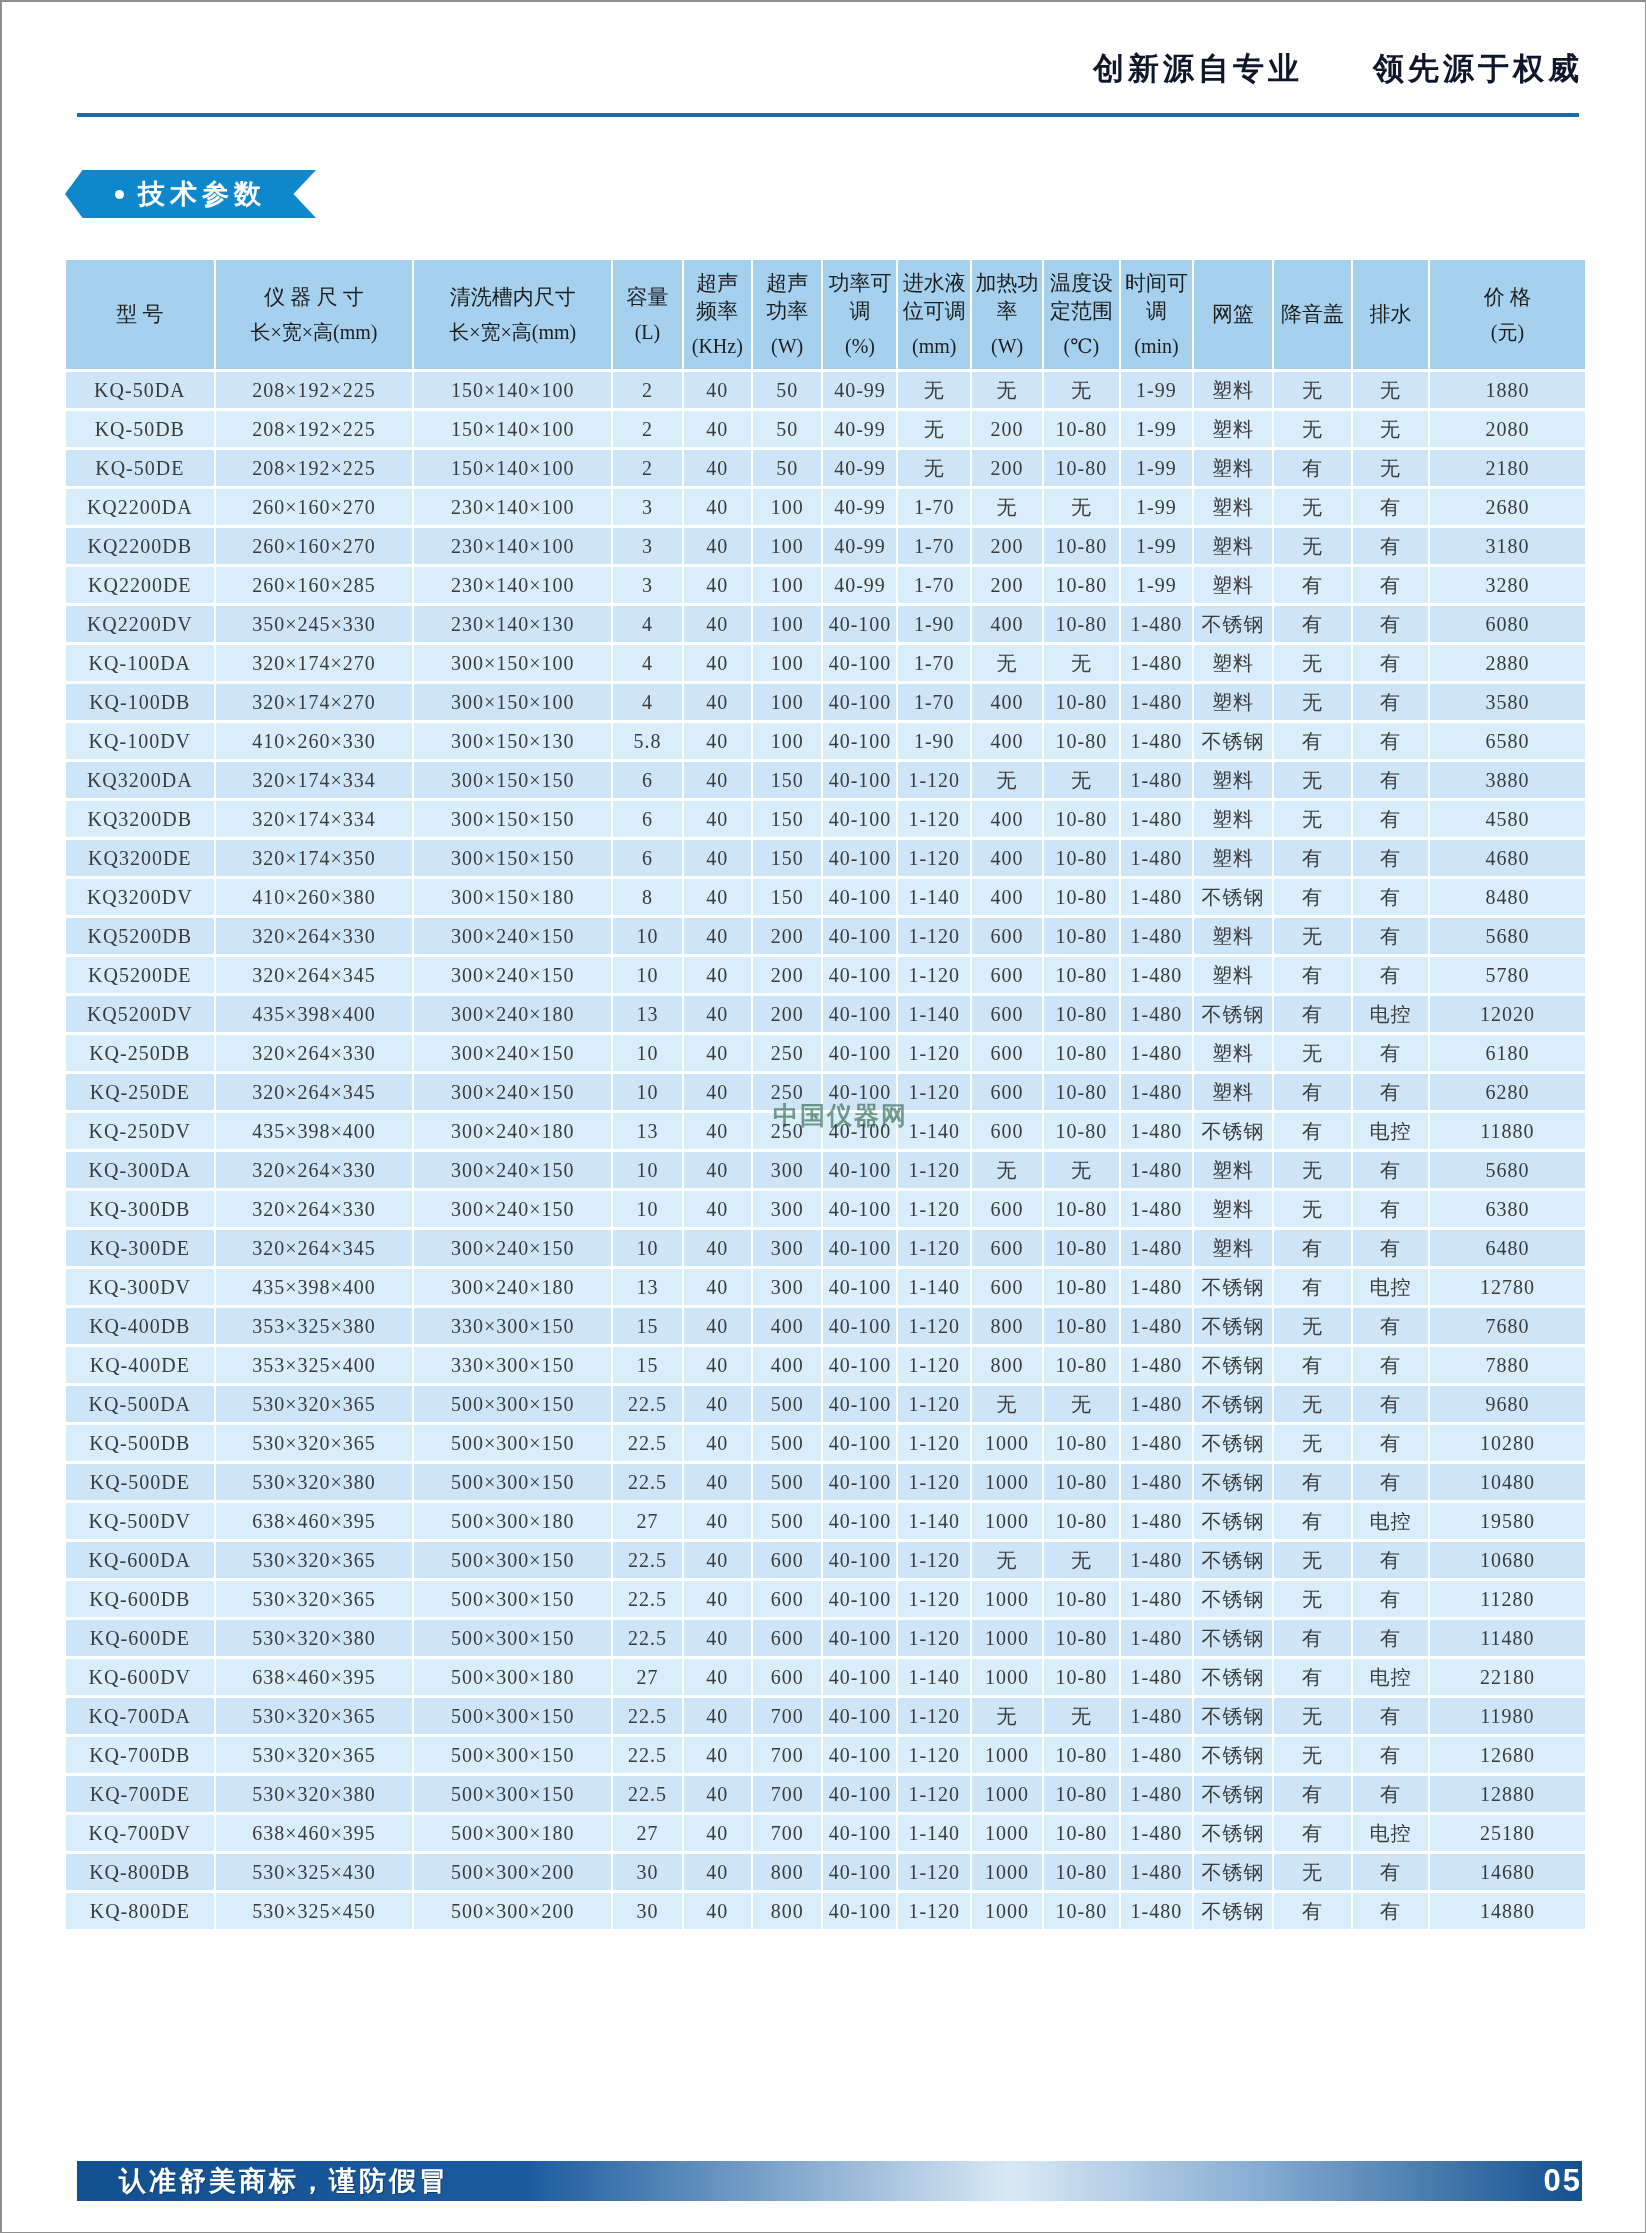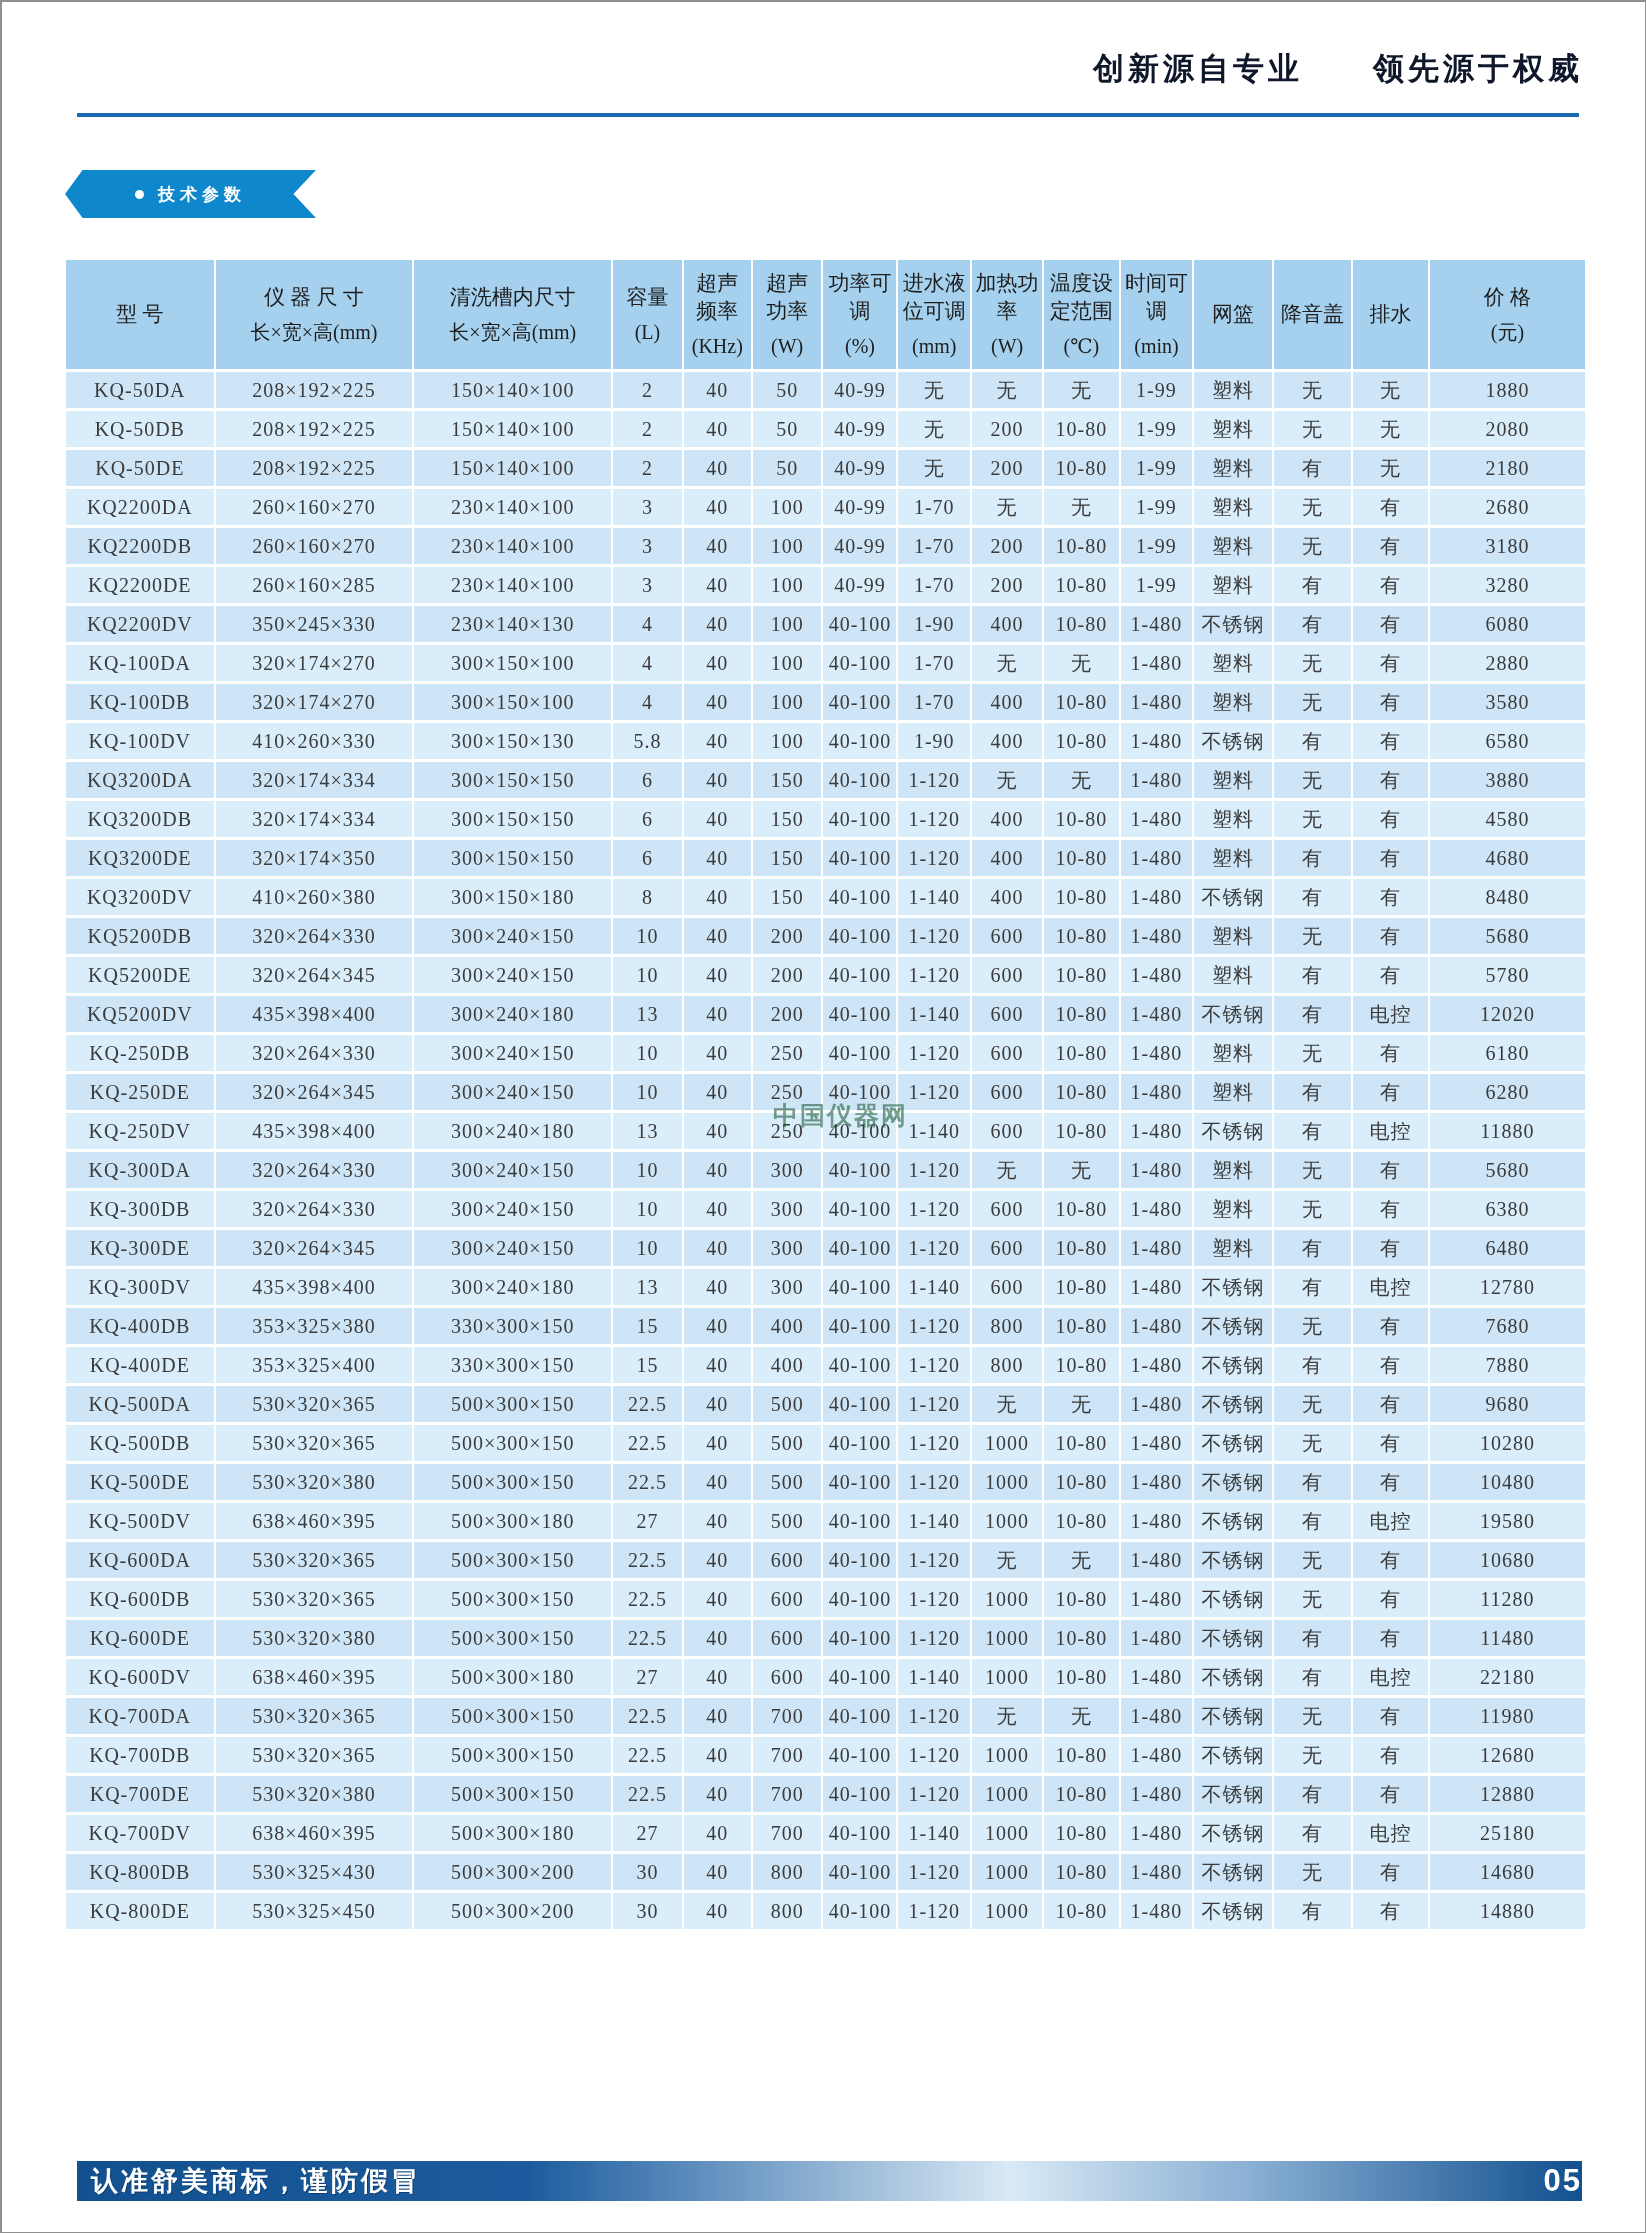--- a/index.html
+++ b/index.html
@@ -23,21 +23,21 @@
     position:absolute;top:111px;left:75px;right:66px;height:4px;
     background:#1a6ab0;
   }
   
   .badge{
     position:absolute;top:168px;left:63px;
     width:251px;height:48px;
     background:#0e87cd;color:#ffffff;
     clip-path:polygon(0 50%,7% 0,100% 0,91% 50%,100% 100%,7% 100%);
     display:flex;align-items:center;justify-content:center;
-    font-size:17px;font-weight:bold;letter-spacing:5px;
+    font-size:27px;font-weight:bold;letter-spacing:5px;
   }
   .badge .dot{
     width:9px;height:9px;border-radius:50%;
     background:#ffffff;margin-right:14px;flex:0 0 auto;
   }
   
   .table-wrap{position:absolute;top:255px;left:62px;width:1523px;}
   table{
     width:100%;
     table-layout:fixed;
@@ -77,21 +77,21 @@
     font-family:"DejaVu Sans","Liberation Sans",sans-serif;
   }
   
   .footer-bar{
     position:absolute;top:2159px;left:75px;width:1505px;height:40px;
     background:linear-gradient(90deg,#12508f 0%,#1c5c9e 30%,#d9e9f5 62%,#89afd3 78%,#12508f 100%);
     display:flex;align-items:center;justify-content:space-between;
     color:#ffffff;
   }
   .footer-bar .f-text{
-    margin-left:14px;font-size:27px;font-weight:bold;letter-spacing:3px;
+    margin-left:42px;font-size:27px;font-weight:bold;letter-spacing:3px;
     text-shadow:1px 1px 0 #0c3f73;
   }
   .footer-bar .f-page{
     font-size:31px;font-weight:bold;letter-spacing:2px;
   }
 </style>
 </head>
 <body>
 
 <div class="page">

